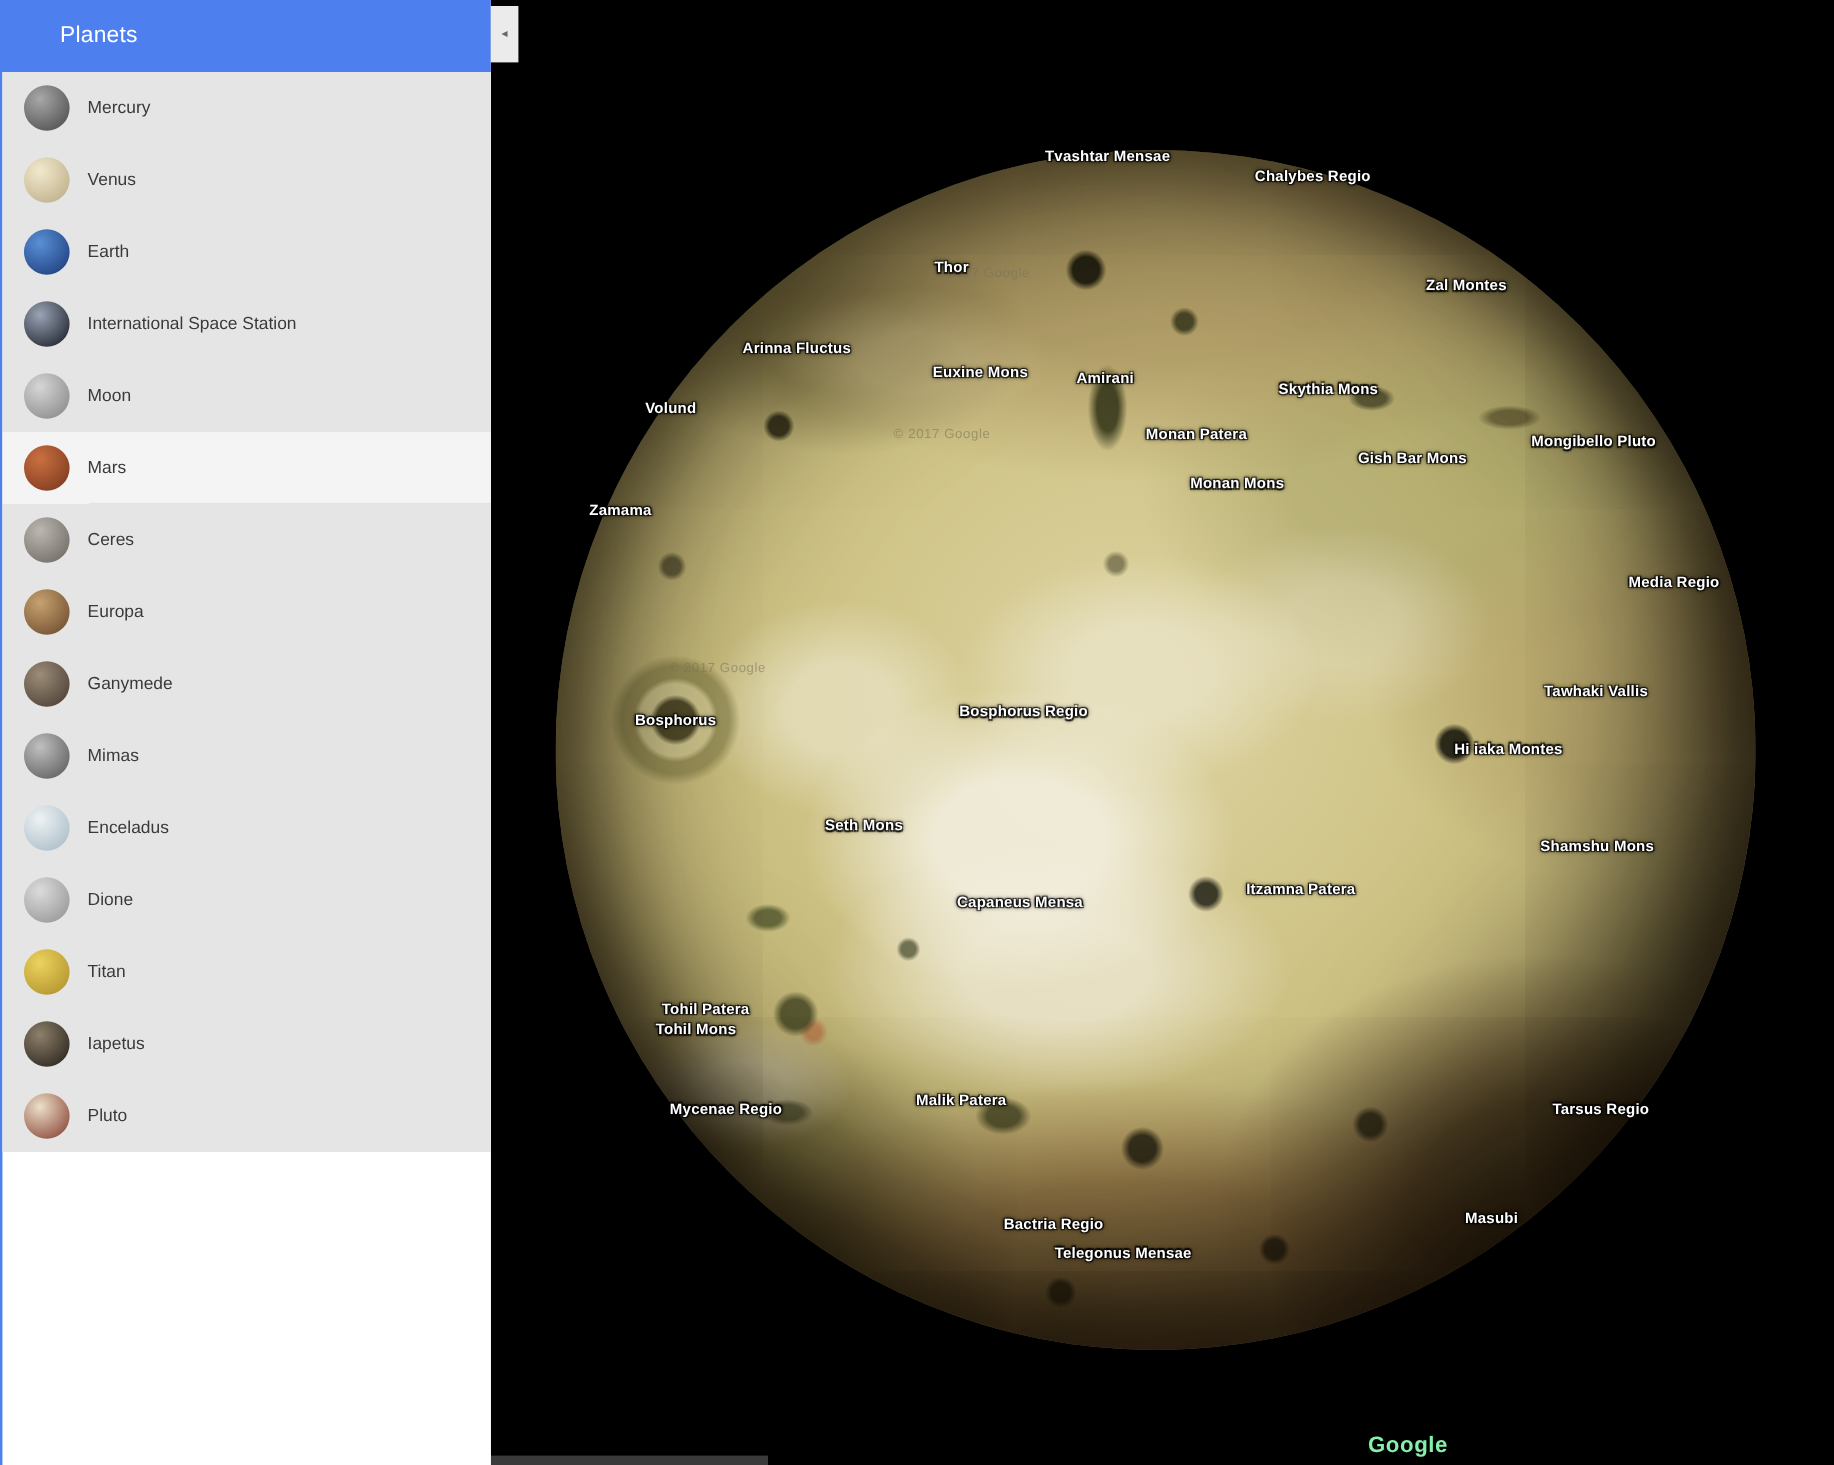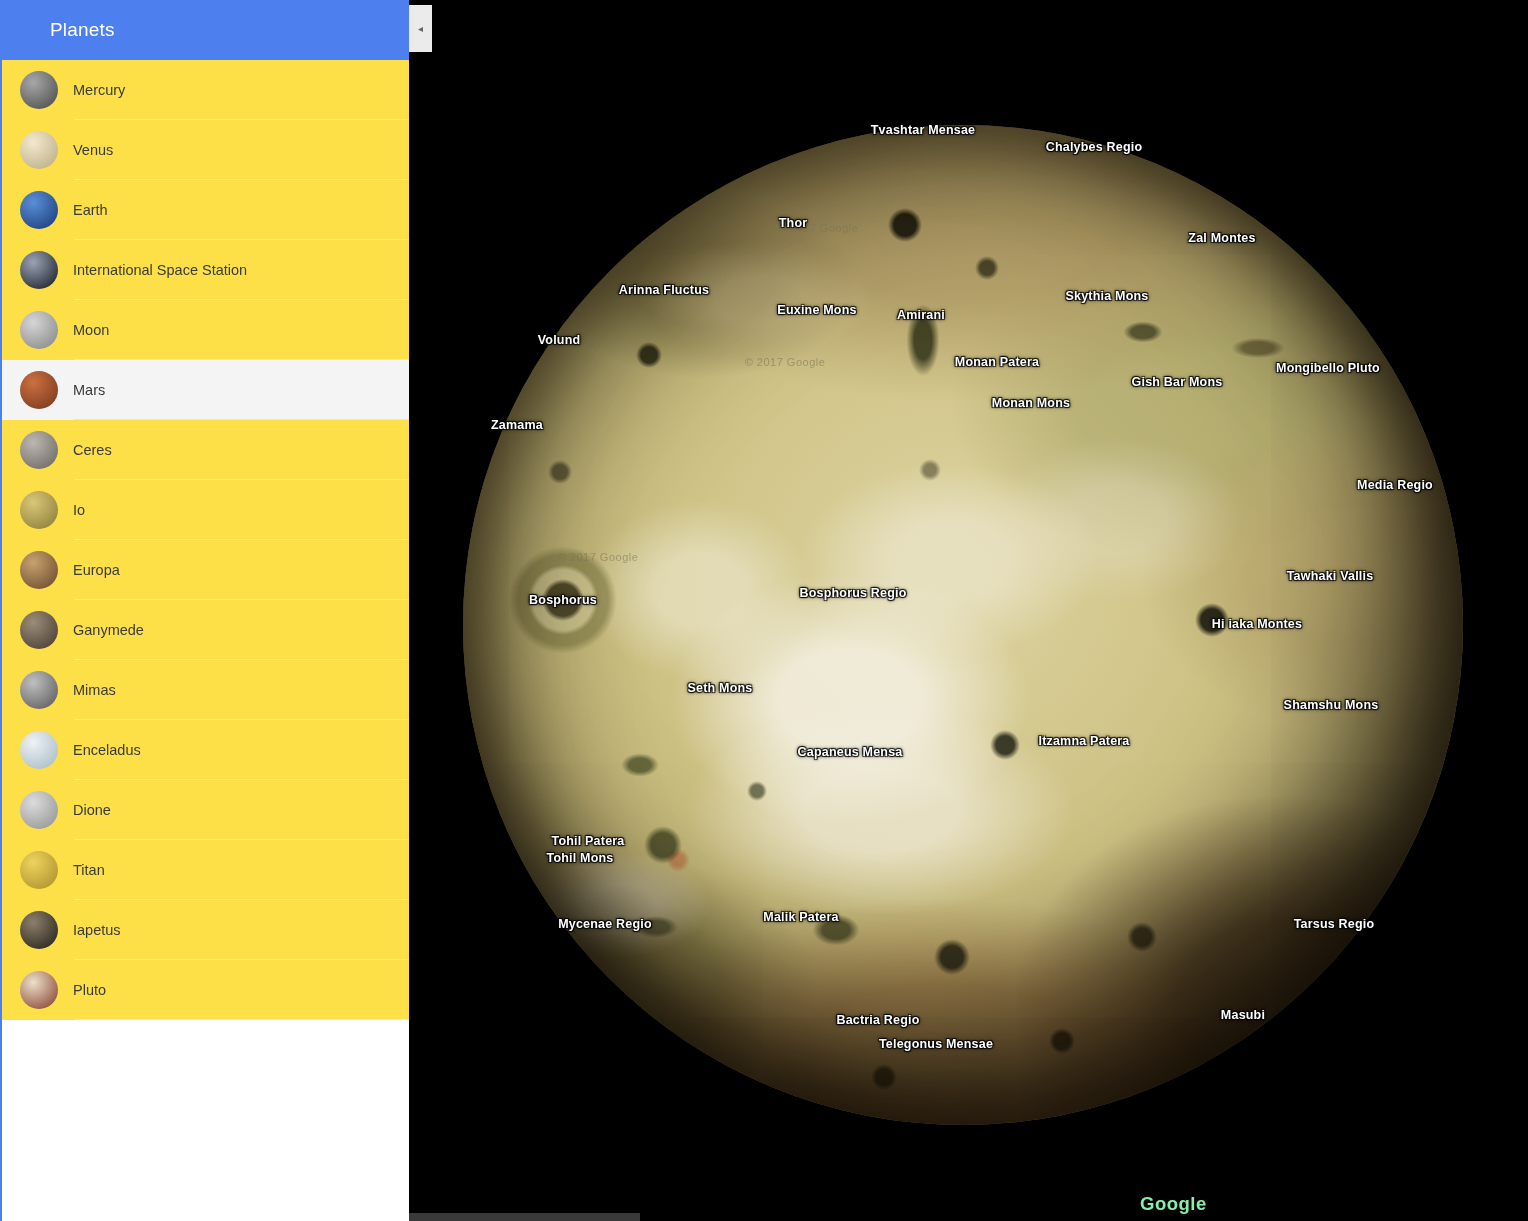--- a/index.html
+++ b/index.html
@@ -76,21 +76,21 @@
   }
   .hscroll { position:absolute; left:0; top:1213px; width:231px; height:8px; background:#3a3a3a; }
 
   
   .sidebar { position:absolute; left:0; top:0; width:409px; height:1221px; background:#fff; }
   .sidebar-header {
     height:60px; background:#4d80ee; color:#fff; display:flex; align-items:center;
     padding-left:50px; font-size:19px; font-weight:500; letter-spacing:.2px;
   }
   .planet-list { position:absolute; top:60px; left:0; right:0; bottom:0; background:#fff; border-left:2px solid #4d80ee; }
-  .row { position:relative; height:60px; display:flex; align-items:center; cursor:pointer; background:#fde047; }
+  .row { position:relative; height:60px; display:flex; align-items:center; cursor:pointer; background:#e5e5e5; }
   .row.selected { background:#f4f4f4; }
   .row::after { content:""; position:absolute; left:72px; right:0; bottom:0; height:1px; background:#e4e4e4; }
   .thumb { width:38px; height:38px; border-radius:50%; margin-left:18px; flex:none; }
   .rowlabel { margin-left:15px; color:#3a3a3a; font-size:14.5px; }
 
   
   .collapse {
     position:absolute; left:409px; top:5px; width:23px; height:47px; border:none;
     background:#ebebeb; cursor:pointer; display:flex; align-items:center; justify-content:center;
     padding:0;
@@ -110,21 +110,21 @@
         <div class="watermark" style="left: 189px; top: 557px;">© 2017 Google</div>
       </div>
     <div id="map-labels">
         <div class="maplabel" style="left: 514px; top: 130px;">Tvashtar Mensae</div>
         <div class="maplabel" style="left: 685px; top: 147px;">Chalybes Regio</div>
         <div class="maplabel" style="left: 384px; top: 223px;">Thor</div>
         <div class="maplabel" style="left: 801px; top: 238px; padding-left: 24px;">Zal Montes</div>
         <div class="maplabel" style="left: 255px; top: 290px;">Arinna Fluctus</div>
         <div class="maplabel" style="left: 408px; top: 310px;">Euxine Mons</div>
         <div class="maplabel" style="left: 512px; top: 315px;">Amirani</div>
-        <div class="maplabel" style="left: 677px; top: 296px; padding-left: 42px;">Skythia Mons</div>
+        <div class="maplabel" style="left: 677px; top: 324px; padding-left: 42px;">Skythia Mons</div>
         <div class="maplabel" style="left: 150px; top: 340px;">Volund</div>
         <div class="maplabel" style="left: 588px; top: 362px;">Monan Patera</div>
         <div class="maplabel" style="left: 919px; top: 368px;">Mongibello Pluto</div>
         <div class="maplabel" style="left: 768px; top: 382px;">Gish Bar Mons</div>
         <div class="maplabel" style="left: 622px; top: 403px;">Monan Mons</div>
         <div class="maplabel" style="left: 108px; top: 425px;">Zamama</div>
         <div class="maplabel" style="left: 986px; top: 485px;">Media Regio</div>
         <div class="maplabel" style="left: 921px; top: 576px;">Tawhaki Vallis</div>
         <div class="maplabel" style="left: 444px; top: 593px;">Bosphorus Regio</div>
         <div class="maplabel" style="left: 154px; top: 600px;">Bosphorus</div>
@@ -173,24 +173,20 @@
         </div>
         <div class="row selected">
           <span class="thumb" style="background: radial-gradient(circle at 35% 30%, rgb(202, 112, 64) 0%, rgb(126, 58, 31) 90%);"></span>
           <span class="rowlabel">Mars</span>
         </div>
         <div class="row">
           <span class="thumb" style="background: radial-gradient(circle at 35% 30%, rgb(188, 183, 176) 0%, rgb(111, 106, 99) 90%);"></span>
           <span class="rowlabel">Ceres</span>
         </div>
         <div class="row">
-          <span class="thumb" style="background: radial-gradient(circle at 35% 30%, rgb(217, 200, 120) 0%, rgb(143, 126, 58) 90%);"></span>
-          <span class="rowlabel">Io</span>
-        </div>
-        <div class="row">
           <span class="thumb" style="background: radial-gradient(circle at 35% 30%, rgb(199, 161, 112) 0%, rgb(111, 78, 46) 90%);"></span>
           <span class="rowlabel">Europa</span>
         </div>
         <div class="row">
           <span class="thumb" style="background: radial-gradient(circle at 35% 30%, rgb(156, 140, 121) 0%, rgb(76, 64, 52) 90%);"></span>
           <span class="rowlabel">Ganymede</span>
         </div>
         <div class="row">
           <span class="thumb" style="background: radial-gradient(circle at 35% 30%, rgb(192, 192, 192) 0%, rgb(94, 94, 94) 90%);"></span>
           <span class="rowlabel">Mimas</span>

